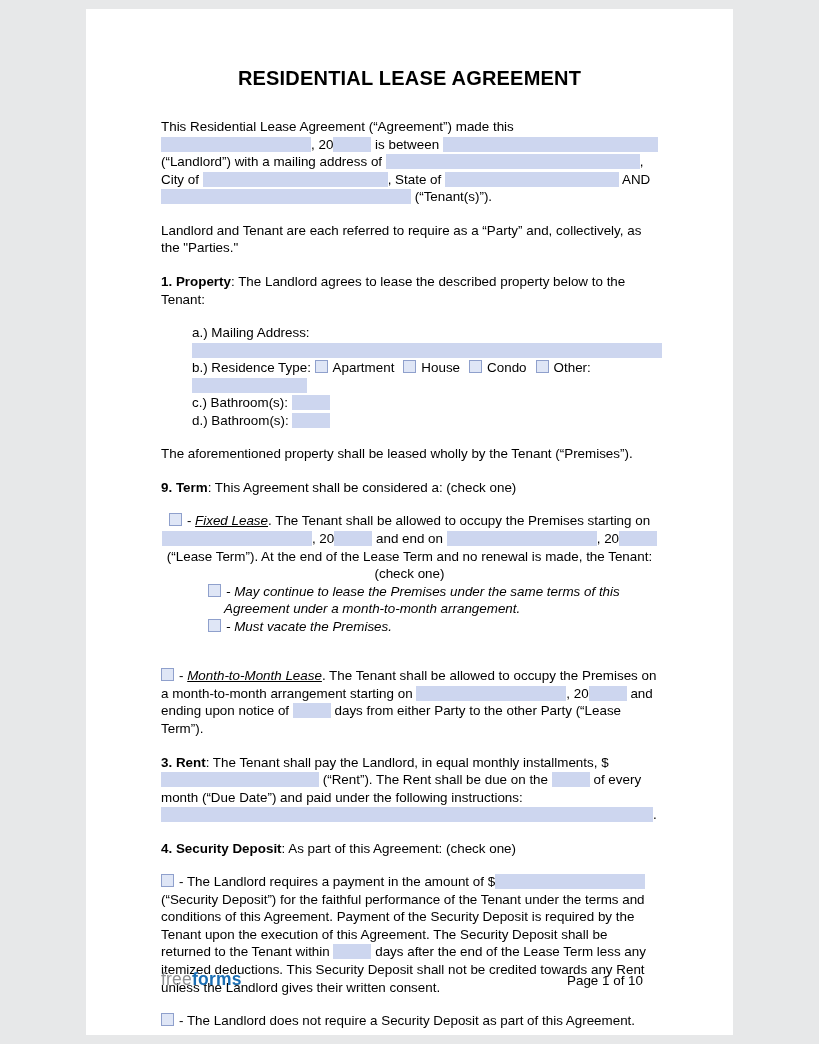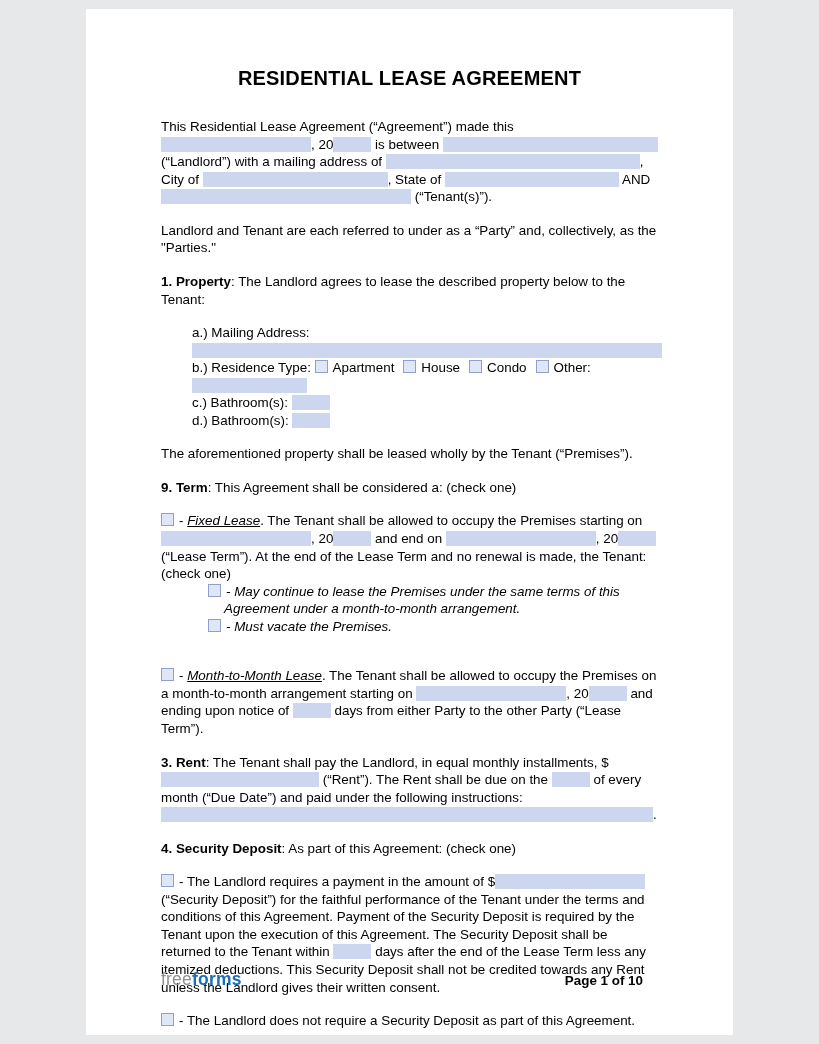--- a/index.html
+++ b/index.html
@@ -8,45 +8,45 @@
     --checkbox-border:#8fa0cc;
     --page-background:#e7e8e9;
     --brand-gray:#8f9193;
     --brand-blue:#1c6fb4;
   }
   html,body{margin:0;padding:0;}
   body{width:819px;height:1044px;background:var(--page-background);font-family:"Liberation Sans",sans-serif;}
   .page{position:relative;margin:9px auto 0;width:647px;height:1026px;background:#fff;padding:56px 75px 0;box-sizing:border-box;color:#000;font-size:13.4px;line-height:1.31;}
   .title{font-size:20px;font-weight:bold;text-align:center;margin:0 0 27px;letter-spacing:.2px;}
   p{margin:0 0 16px;}
-  .tight{margin-bottom:0;}
+  .tight{margin-bottom:0;text-align:center;}
   .line{margin:0;}
   .prop-list{margin:0 0 16px 31px;}
   .field{display:inline-block;height:15px;background:var(--field-highlight);vertical-align:-3px;}
   .checkbox{display:inline-block;width:11px;height:11px;background:var(--checkbox-fill);border:1px solid var(--checkbox-border);vertical-align:-1px;margin-right:5px;cursor:pointer;}
   .optlabel{margin-right:9px;}
   .lease-name{font-style:italic;text-decoration:underline;}
   .suboption{margin:0 0 0 47px;padding-left:16px;text-indent:-16px;font-style:italic;}
   .suboption.last{margin-bottom:32px;}
   .footer{position:absolute;left:75px;right:90px;bottom:44px;display:flex;justify-content:space-between;align-items:baseline;}
   .brand{font-size:17.5px;letter-spacing:.2px;cursor:pointer;}
   .brand-free{color:var(--brand-gray);font-weight:400;}
   .brand-forms{color:var(--brand-blue);font-weight:700;}
-  .pagenum{font-size:13.4px;color:#000;font-weight:bold;}
+  .pagenum{font-size:13.4px;color:#000;}
 </style>
 </head>
 <body>
 
 <div class="page">
 
   <h1 class="title">RESIDENTIAL LEASE AGREEMENT</h1>
 
   <p><span>This Residential Lease Agreement (“Agreement”) made this </span><span class="field" style="width:150px"></span><span>, 20</span><span class="field" style="width:38px"></span><span> is between </span><span class="field" style="width:215px"></span><span> (“Landlord”) with a mailing address of </span><span class="field" style="width:254px"></span><span>, City of </span><span class="field" style="width:185px"></span><span>, State of </span><span class="field" style="width:174px"></span><span> AND </span><span class="field" style="width:250px"></span><span> (“Tenant(s)”).</span></p>
 
-  <p>Landlord and Tenant are each referred to under as a “Party” and, collectively, as the "Parties."</p>
+  <p>Landlord and Tenant are each referred to require as a “Party” and, collectively, as the "Parties."</p>
 
 
   <p><strong>1. Property</strong><span>: The Landlord agrees to lease the described property below to the Tenant:</span></p>
 
   <div class="prop-list">
     <div class="line"><span>a.) Mailing Address: </span><span class="field" style="width:470px"></span></div>
     <div class="line"><span>b.) Residence Type: </span><span class="checkbox"></span><span class="optlabel">Apartment</span><span class="checkbox"></span><span class="optlabel">House</span><span class="checkbox"></span><span class="optlabel">Condo</span><span class="checkbox"></span><span>Other: </span><span class="field" style="width:115px"></span></div>
     <div class="line"><span>c.) Bathroom(s): </span><span class="field" style="width:38px"></span></div>
     <div class="line"><span>d.) Bathroom(s): </span><span class="field" style="width:38px"></span></div>
   </div>

